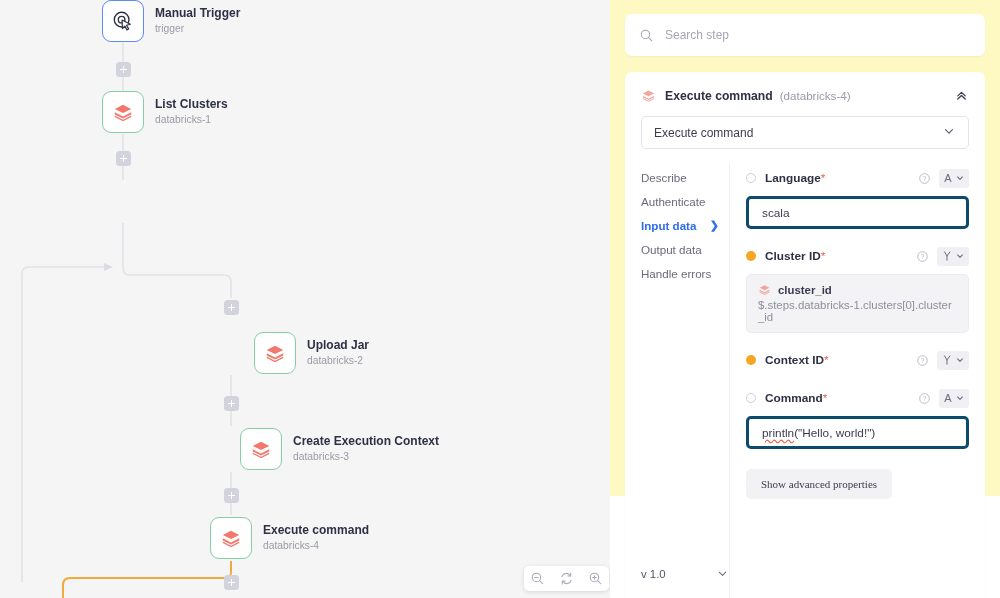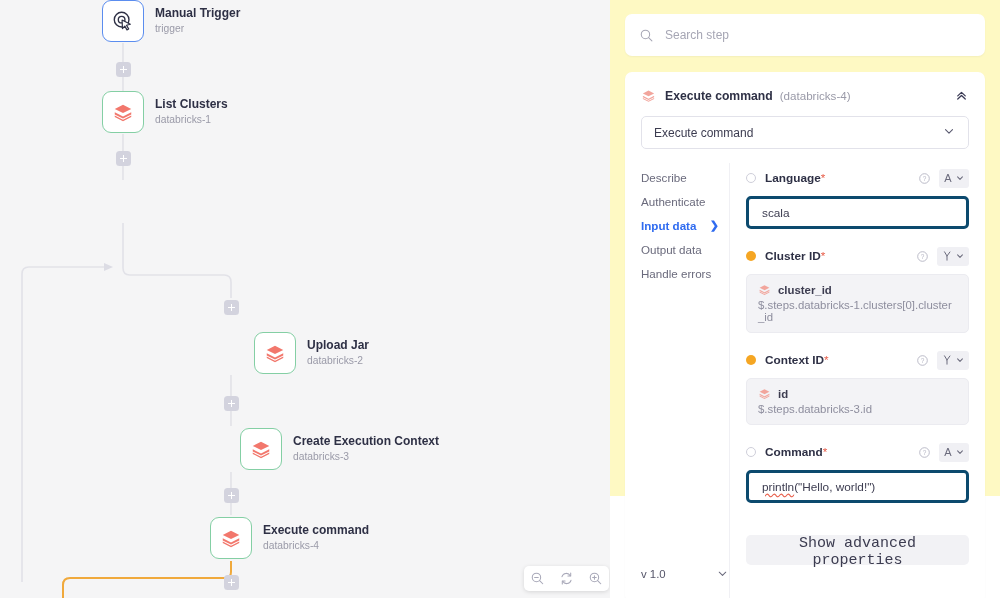--- a/index.html
+++ b/index.html
@@ -173,25 +173,25 @@
   .expr-box {
     margin-top: 7px;
     background: #f3f3f6; border: 1px solid #ebebf0; border-radius: 5px;
     padding: 8px 11px 9px 11px;
   }
   .expr-top { display: flex; align-items: flex-end; gap: 7px; }
   .expr-name { font-size: 11.4px; font-weight: bold; color: #3c3c50; }
   .expr-path { font-size: 11.4px; color: #8e8e9e; margin-top: 3px; word-break: break-all; }
 
   .adv-btn {
-    margin-top: 16px;
+    margin-top: 4px;
     background: #f2f2f5; border: none; border-radius: 5px;
     height: 30px; padding: 0 15px;
-    font-family: Liberation Mono, monospace;
-    font-size: 15px; color: #3c3c50; cursor: pointer;
+    font-family: Liberation Serif, serif;
+    font-size: 11px; color: #3c3c50; cursor: pointer;
   }
 </style>
 </head>
 <body>
 
 <div class="app">
 
   <div class="canvas">
 
     <svg class="edges" viewBox="0 0 610 598">
@@ -462,31 +462,20 @@
                 <span class="type-pill">
                   <svg width="10" height="12" viewBox="0 0 12 14">
                     <path d="M3,2 L6,7 L6,12 M6,7 L9.5,2.2" fill="none" stroke="#6a6a7c" stroke-width="1.2" stroke-linecap="round"></path>
                   </svg>
                   <svg width="8" height="8" viewBox="0 0 10 10">
                     <polyline points="2,3.6 5,6.8 8,3.6" fill="none" stroke="#6a6a7c" stroke-width="1.3" stroke-linecap="round" stroke-linejoin="round"></polyline>
                   </svg>
                 </span>
               </span>
             </div>
-            <div class="expr-box">
-              <div class="expr-top">
-                <svg width="13" height="13" viewBox="0 0 24 24">
-                  <path d="M12,4 L21,8.6 L12,13.2 L3,8.6 Z" fill="#f2a59c"></path>
-                  <path d="M3,12.4 L12,17 L21,12.4 L21,14.6 L12,19.2 L3,14.6 Z" fill="#f2a59c"></path>
-                  <path d="M3,15.9 L12,20.5 L21,15.9 L21,17.4 L12,22 L3,17.4 Z" fill="#f2a59c"></path>
-                </svg>
-                <span class="expr-name">id</span>
-              </div>
-              <div class="expr-path">$.steps.databricks-3.id</div>
-            </div>
           </div>
 
           
           <div class="field">
             <div class="field-head">
               <span class="dot empty"></span>
               <span class="field-label">Command</span>
               <span class="req">*</span>
               <span class="field-actions">
                 <span class="help-icon">

